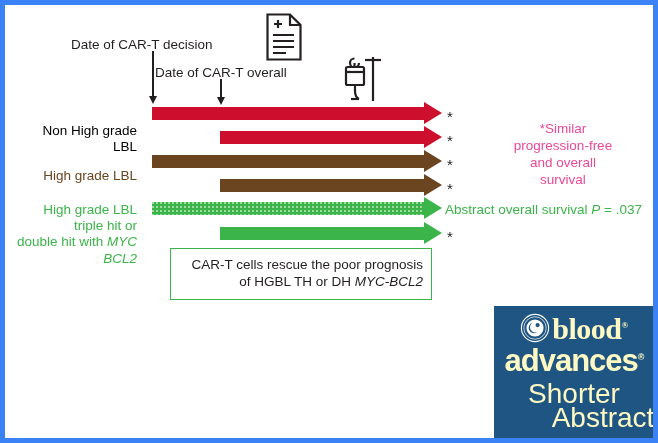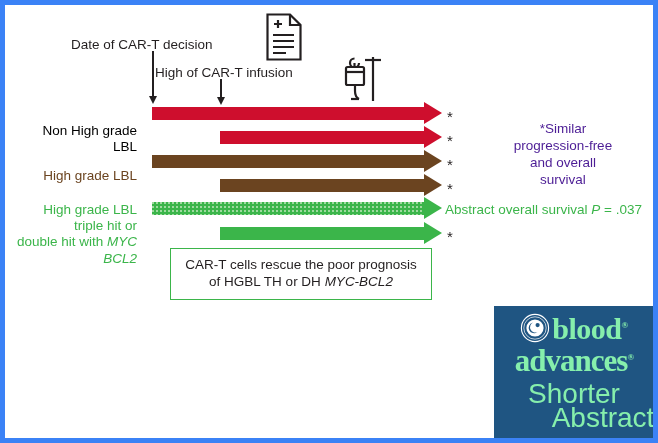--- a/index.html
+++ b/index.html
@@ -118,54 +118,54 @@
   }
 
   
   #note-similar {
     position: absolute;
     left: 478px; top: 116px;
     width: 160px;
     text-align: center;
     font-size: 13.5px;
     line-height: 1.25;
-    color: #4c1d95;
+    color: #ec4899;
     white-space: pre-line;
   }
   #note-shorter {
     position: absolute;
     left: 440px; top: 197px;
     font-size: 13.5px;
     color: #3bb54a;
     white-space: nowrap;
   }
 
   
   #conclusion {
     position: absolute;
     left: 165px; top: 243px;
     width: 262px;
     padding: 7px 8px 8px 8px;
     border: 1.6px solid #3bb54a;
     box-sizing: border-box;
-    text-align: center;
+    text-align: right;
     font-size: 13.5px;
     line-height: 1.28;
     color: #231f20;
     background: #ffffff;
   }
 
   
   #logo {
     position: absolute;
     left: 489px; top: 301px;
     width: 160px;
     height: 134px;
     background: #1f5582;
-    color: #86efac;
+    color: #fef9c3;
     overflow: hidden;
   }
   #logo .line-blood {
     position: absolute;
     left: 0; top: 6px;
     width: 100%;
     text-align: center;
     font-size: 30px;
     font-weight: bold;
     letter-spacing: -0.5px;
@@ -173,21 +173,21 @@
   }
   #logo .line-blood .seal { display: inline-block; vertical-align: -4px; margin-right: 2px; }
   #logo .line-adv {
     position: absolute;
     left: 0; top: 37px;
     width: 100%;
     text-align: center;
     font-size: 31px;
     font-weight: bold;
     letter-spacing: -1px;
-    font-family: Liberation Serif, serif;
+    font-family: Liberation Sans, sans-serif;
   }
   #logo .reg { font-size: 9px; vertical-align: super; }
   #logo .line-visual,
   #logo .line-abstract {
     position: absolute;
     left: 0;
     width: 100%;
     text-align: center;
     font-size: 28px;
     font-family: "Liberation Sans", sans-serif;
@@ -195,21 +195,21 @@
   #logo .line-visual  { top: 72px; }
   #logo .line-abstract{ top: 96px; padding-left: 29px; }
 </style>
 </head>
 <body>
 
 <div id="canvas">
 
   <div class="txt blk" id="lbl-decision">Date of CAR-T decision</div>
 
-  <div class="txt blk" id="lbl-infusion">High of CAR-T infusion</div>
+  <div class="txt blk" id="lbl-infusion">Date of CAR-T overall</div>
 
   <div class="vArrow" id="arrow-decision">
     <div class="stem"></div>
     <div class="head"></div>
   </div>
 
   <div class="vArrow" id="arrow-infusion">
     <div class="stem"></div>
     <div class="head"></div>
   </div>

